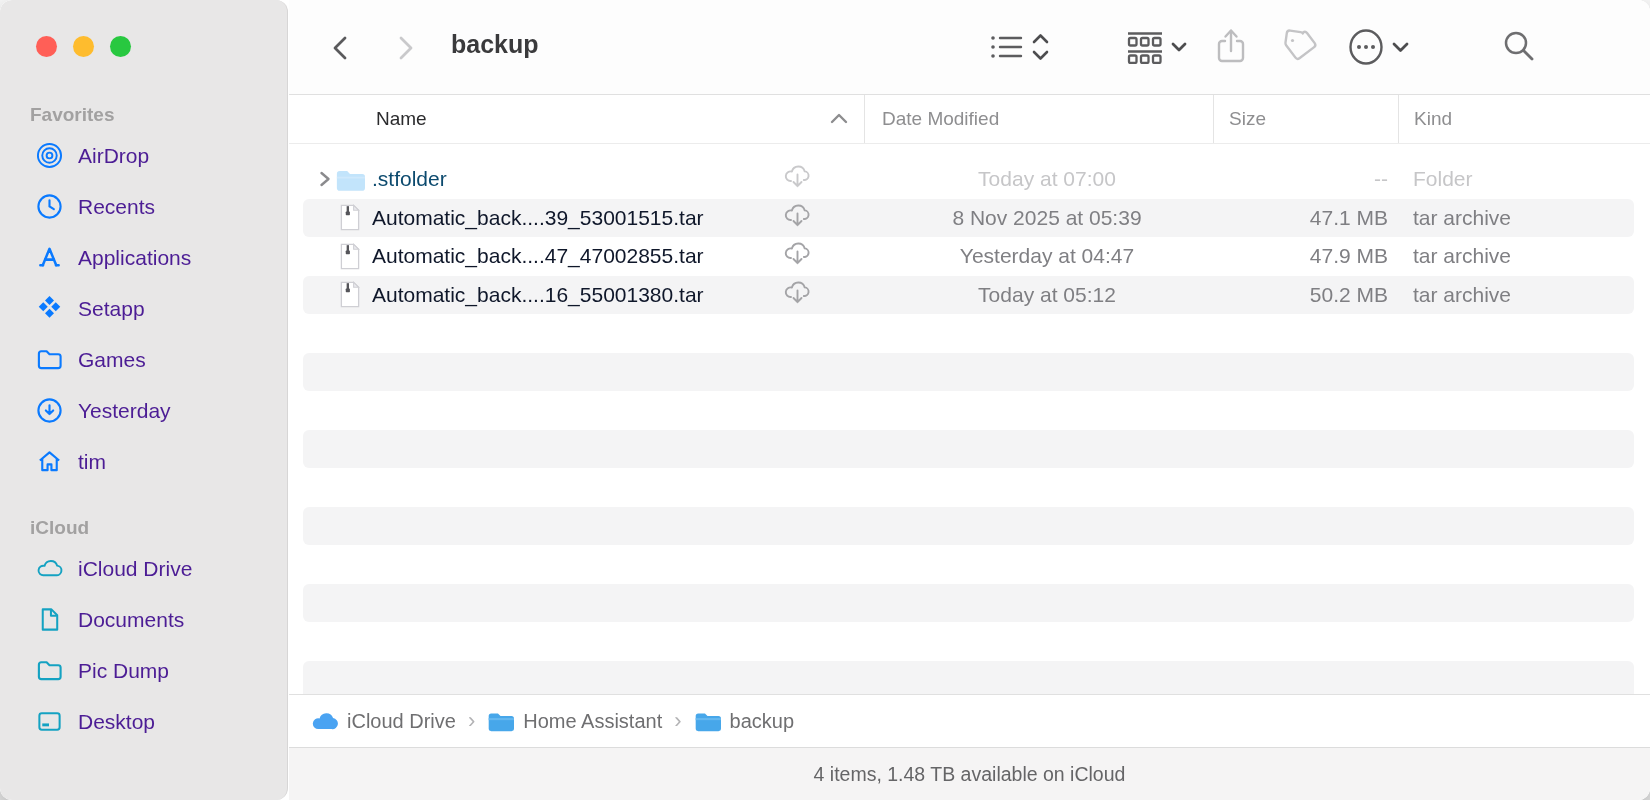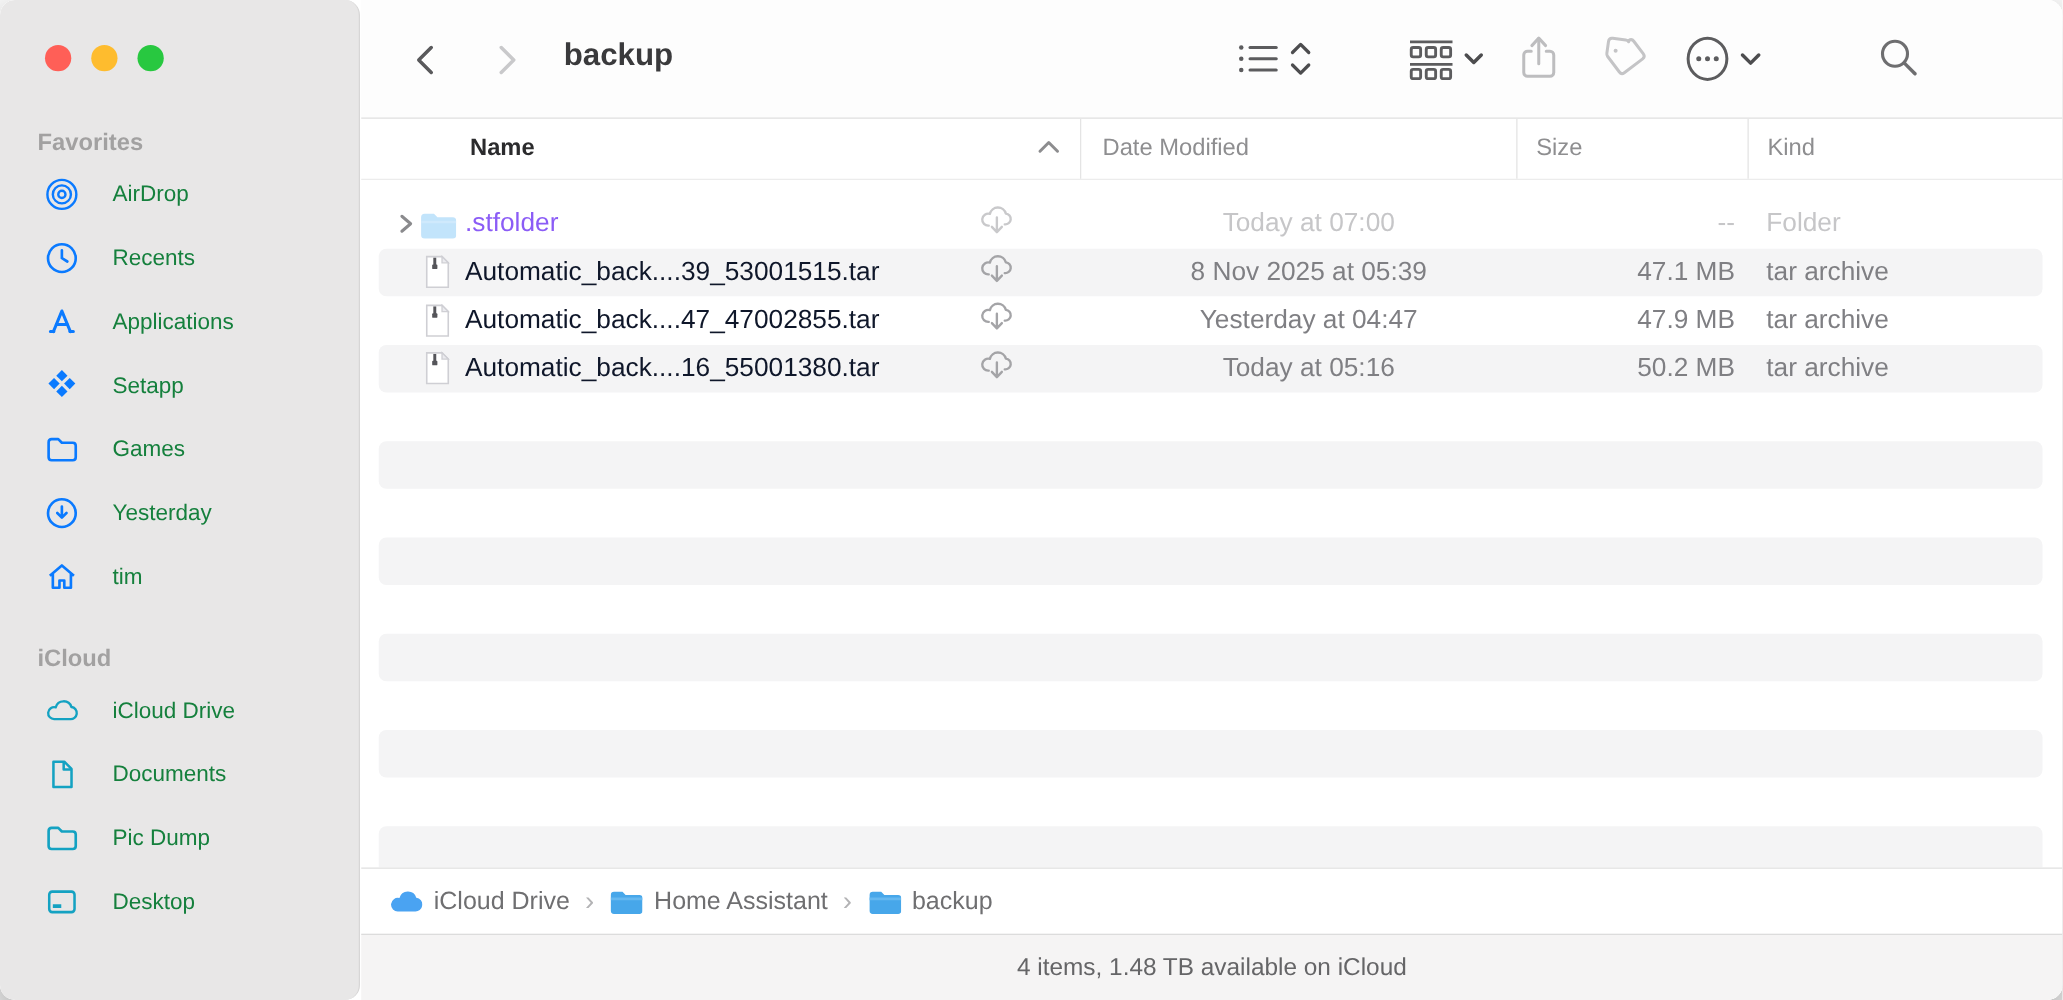--- a/index.html
+++ b/index.html
@@ -11,56 +11,56 @@
   .sidebar { position:absolute; left:0; top:0; width:288px; height:100%;
              background:#e8e7e7; border-right:1px solid #d7d6d6;border-radius:12px; }
   .traffic { position:absolute; left:36px; top:36px; display:flex; gap:16px; }
   .light { width:21px; height:21px; border-radius:50%; }
   .side-sections { position:absolute; left:0; top:100px; width:100%; }
   .side-section + .side-section { margin-top:26px; }
   .side-label { padding-left:30px; height:30px; font-size:19px; font-weight:700; color:#a2a1a1; display:flex; align-items:center; }
   .side-item { height:51px; display:flex; align-items:center; padding-left:34px; cursor:default; }
   .side-item .sicon { width:30px; height:30px; display:flex; align-items:center; justify-content:center; margin-right:14px; }
   .side-item .sicon svg { width:27px; height:27px; }
-  .side-item .slabel { font-size:18px; color:#15803d;margin-left:12px; }
+  .side-item .slabel { font-size:21px; color:#4c1d95; }
   .tint-blue svg { stroke:#0a7aff; fill:none; }
   .tint-teal svg { stroke:#14a2c2; fill:none; }
 
   
   .content { position:absolute; left:289px; top:0; right:0; height:100%; background:#ffffff; display:flex; flex-direction:column; }
 
   .toolbar { position:relative; height:95px; flex:0 0 95px; background:#fdfdfd; border-bottom:1px solid #e0e0e0; }
   .nav-btn { position:absolute; top:28px; width:40px; height:40px; display:flex; align-items:center; justify-content:center; }
   .nav-back { left:32px; } .nav-fwd { left:96px; }
   .win-title { position:absolute; left:162px; top:30px; font-size:25px; font-weight:700; color:#3a3a3c; }
   .tb { position:absolute; top:24px; height:46px; display:flex; align-items:center; }
   .tb svg { display:block; }
 
   
   .listhead { flex:0 0 49px; display:flex; align-items:stretch; border-bottom:1px solid #ececec; background:#fff; font-size:19px; color:#8e8e90; }
   .hc { display:flex; align-items:center; }
-  .hc-name { width:575px; padding-left:87px; color:#2b2b2d; font-weight:700;gap:24px; }
+  .hc-name { width:575px; padding-left:87px; color:#2b2b2d; font-weight:400;gap:24px; }
   .hc-name .sortchev { margin-left:auto; margin-right:14px; }
   .hc-date { width:349px; padding-left:17px; border-left:1px solid #e4e4e4; }
   .hc-size { width:185px; padding-left:15px; border-left:1px solid #e4e4e4; }
   .hc-kind { flex:1; padding-left:15px; border-left:1px solid #e4e4e4; }
 
   
   .rows { flex:1 1 auto; overflow:hidden; padding-top:16px; background:#fff; }
   .row { height:38.5px; margin:0 16px 0 14px; display:flex; align-items:center; font-size:21px; border-radius:6px; }
   .row.alt { background:#f4f4f5; }
   .cell-name { width:561px; position:relative; display:flex; align-items:center; height:100%; }
   .disc { width:22px; margin-left:10px; display:flex; align-items:center; justify-content:center; }
   .fico { width:30px; height:30px; margin-right:7px; display:flex; align-items:center; justify-content:center; }
   .fname { color:#0f172a; white-space:nowrap; }
   .cloudic { position:absolute; left:480px; top:50%; transform:translateY(-50%); }
   .cell-date { width:349px; padding-left:17px; color:#7f7f83;text-align:center; }
   .cell-size { width:185px; padding-right:10px; text-align:right; color:#7f7f83; }
   .cell-kind { flex:1; padding-left:15px; color:#7f7f83; }
-  .row.dimmed .fname { color:#8b5cf6;text-align:right; }
+  .row.dimmed .fname { color:#0c4a6e;text-align:right; }
   .row.dimmed .cell-date, .row.dimmed .cell-size, .row.dimmed .cell-kind { color:#c6c6c8; }
   .row.dimmed .fico { opacity:.55; }
 
   
   .pathbar { flex:0 0 53px; border-top:1px solid #e0e0e0; display:flex; align-items:center; padding-left:22px; background:#fff; }
   .pseg { display:flex; align-items:center; }
   .pseg .picon { width:27px; height:27px; margin-right:9px; display:flex; align-items:center; justify-content:center; }
   .pseg .plabel { font-size:20px; color:#6f6f71; }
   .psep { font-size:22px; color:#b3b3b5; margin:0 12px; }
 
@@ -375,21 +375,21 @@
                 <rect x="9.3" y="3.5" width="2.6" height="9" fill="#55555a"></rect>
                 <rect x="8.3" y="9.5" width="4.6" height="4" rx="0.8" fill="#55555a"></rect>
               </svg>
             </span>
             <span class="fname">Automatic_back....16_55001380.tar</span>
             <span class="cloudic"><svg width="29" height="26" viewBox="0 0 29 26" stroke="#a4a4a7">
                 <path d="M8 17.5 a4.8 4.8 0 1 1 0.9-9.4 a6.6 6.6 0 0 1 12.8-0.2 a4.3 4.3 0 0 1 -0.9 8.6" fill="none" stroke-width="1.9" stroke-linecap="round" stroke-linejoin="round"></path>
                 <path d="M14.5 11 v11.5 m-4-4 l4 4.2 4-4.2" fill="none" stroke-width="1.9" stroke-linecap="round" stroke-linejoin="round"></path>
               </svg></span>
           </div>
-          <div class="cell-date">Today at 05:16</div>
+          <div class="cell-date">Today at 05:12</div>
           <div class="cell-size">50.2 MB</div>
           <div class="cell-kind">tar archive</div>
         </div>
         <div class="row"></div>
         <div class="row alt"></div>
         <div class="row"></div>
         <div class="row alt"></div>
         <div class="row"></div>
         <div class="row alt"></div>
         <div class="row"></div>

